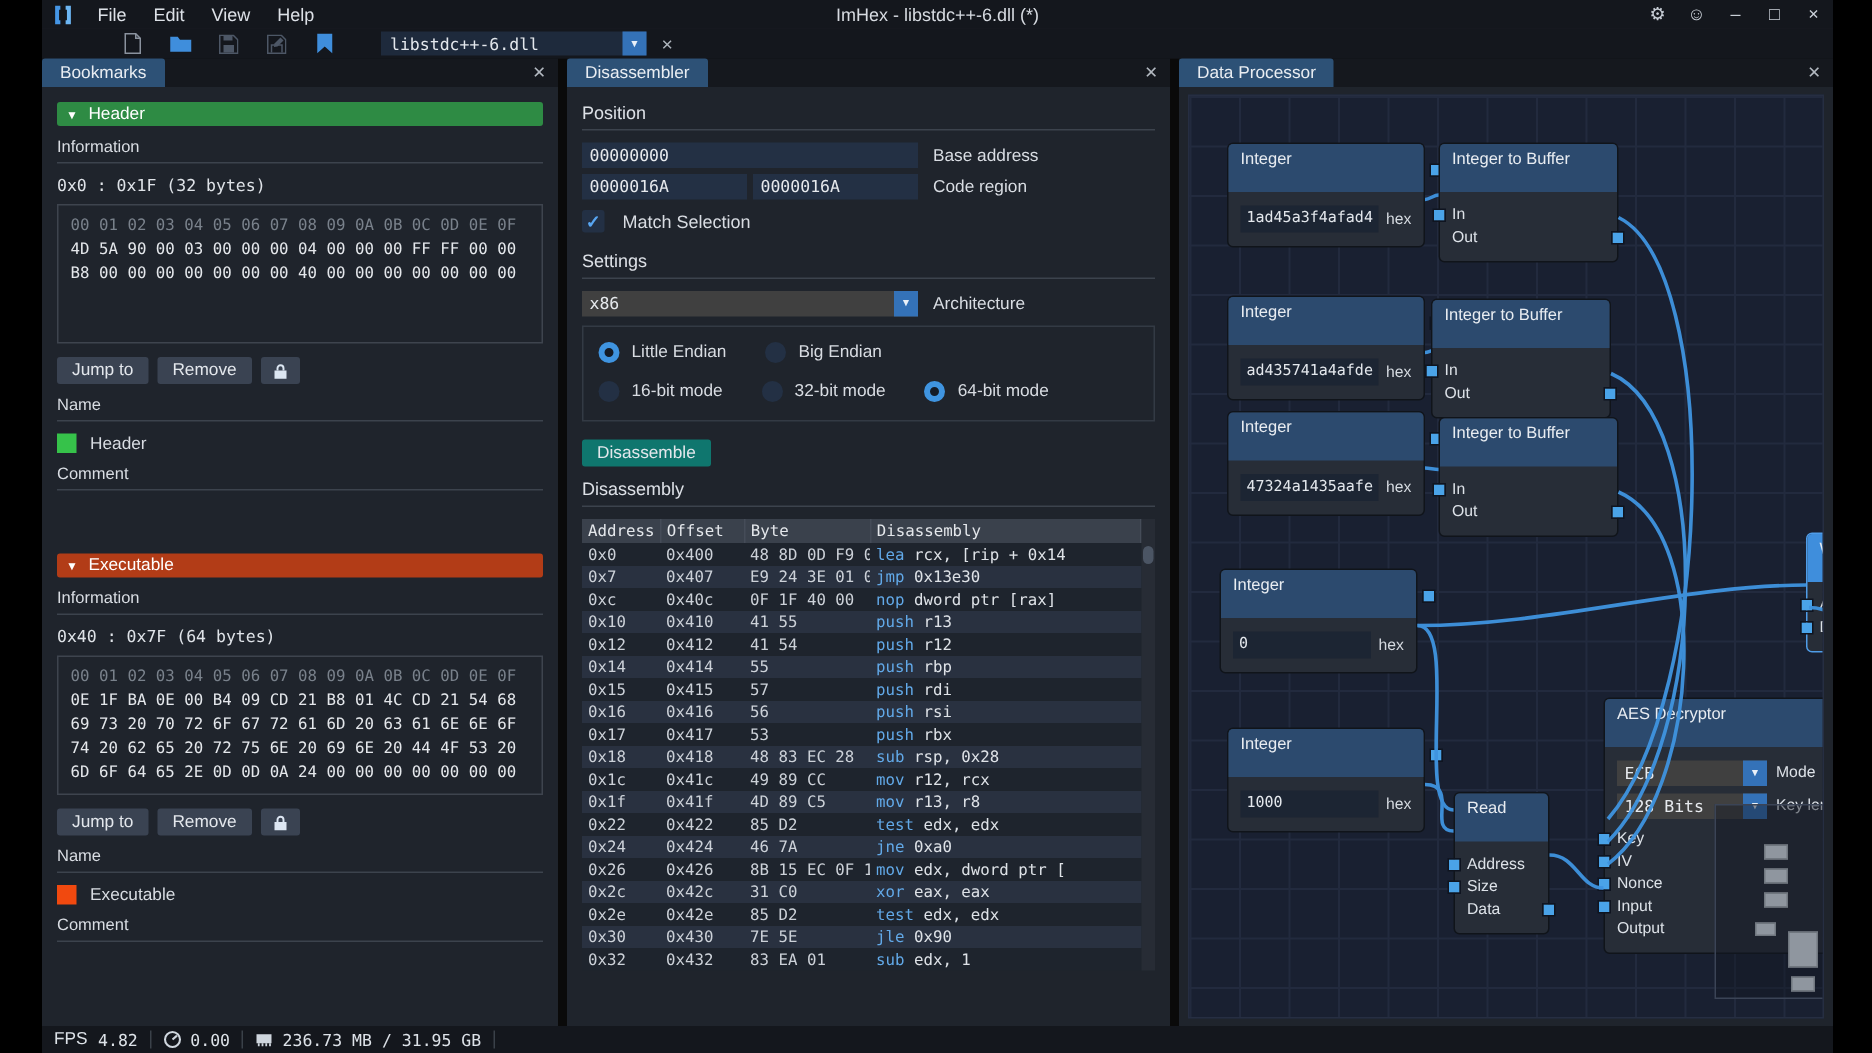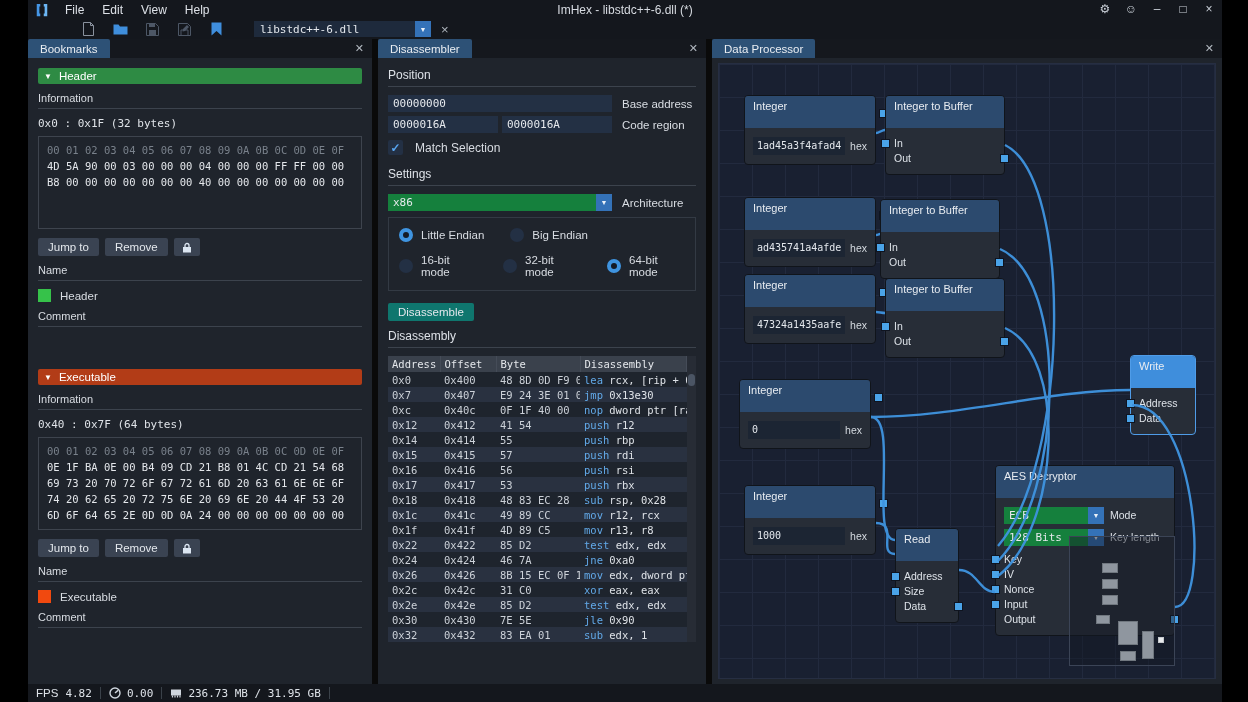--- a/index.html
+++ b/index.html
@@ -22,21 +22,21 @@
   .tool { width:16px; height:16px; margin-right:16px; display:inline-flex; align-items:center; justify-content:center; }
   .file-select { width:177px; height:16px; background:#1e2a3c; margin-left:14px; display:flex; align-items:center; }
   .fs-text { flex:1; font-size:11px; color:#e3e7ec; padding-left:6px; white-space:nowrap; overflow:hidden; }
   .combo-arrow { width:16px; height:100%; background:#3472b8; color:#eaf1f9; font-size:7px; display:flex; align-items:center; justify-content:center; flex:0 0 auto; }
   .tb-close { margin-left:10px; color:#aeb5bd; font-size:13px; }
 
   
   .main { flex:1; display:flex; gap:6px; background:#0a0a0a; min-height:0; }
   .panel { display:flex; flex-direction:column; min-height:0;justify-content:flex-end; }
   .panel.bm { width:344px; flex:0 0 auto; }
-  .panel.dis { width:328px; flex:0 0 auto; }
+  .panel.dis { width:402px; flex:0 0 auto; }
   .panel.dp { flex:1; }
   .tabbar { height:19px; background:#15181e; display:flex; align-items:center; flex:0 0 auto; }
   .tab { background:#2d5176; color:#e9edf2; height:19px; display:flex; align-items:center; padding:0 12px; font-size:11.5px; border-radius:2px 2px 0 0; }
   .tab-close { margin-left:auto; padding:0 8px; color:#b2b8c0; font-size:11px; }
   .panel-body { flex:1; background:#1f242c; padding:6px 10px; overflow:hidden; min-height:0; }
 
   .heading { font-size:12px; color:#dde1e7; margin-top:4px; }
   .sep { border-top:1px solid #3c434d; margin:4px 0 8px; }
   .sec-label { font-size:11px; color:#d9dde3; margin-top:8px; }
   .btn { background:#3a4352; border:none; color:#e3e7ec; font-size:11.5px; font-family:"Liberation Sans",sans-serif; padding:3px 10px; border-radius:2px; }
@@ -53,21 +53,21 @@
   .nameline { display:flex; align-items:center; margin:6px 0 4px; font-size:11.5px; }
   .swatch { width:13px; height:13px; margin-right:9px; flex:0 0 auto; }
   .bm-gap { height:30px; }
 
   
   .frow { display:flex; align-items:center; margin-bottom:4px; gap:4px; }
   .input { background:#233044; height:17px; line-height:17px; font-size:11px; color:#e6e9ed; padding-left:5px; white-space:nowrap; overflow:hidden; }
   .flabel { font-size:11.5px; margin-left:6px; color:#d9dde3; }
   .checkbox { width:15px; height:15px; background:#233044; border-radius:2px; display:inline-flex; align-items:center; justify-content:center; margin-right:8px; flex:0 0 auto; }
   .check { color:#58a6f2; font-size:12px; font-weight:bold; line-height:1; }
-  .combo { height:17px; background:#15803d; display:flex; align-items:center; }
+  .combo { height:17px; background:#404040; display:flex; align-items:center; }
   .combo-text { flex:1; font-size:11px; color:#e6e9ed; padding-left:5px; }
   .radio-box { border:1px solid #333a44; padding:10px 10px 12px; margin:6px 0 12px; }
   .radio-row { display:flex; gap:26px; }
   .radio-row + .radio-row { margin-top:12px; }
   .radio { display:flex; align-items:center; gap:8px; font-size:11.5px; }
   .rdot { width:14px; height:14px; border-radius:50%; background:#233044; flex:0 0 auto; }
   .radio.selected .rdot { background:#141b26; border:4px solid #3f94e0; }
   .dis-btn-row { margin:2px 0 8px; }
   .table-wrap { position:relative; margin-top:2px; }
   .dtable { border-collapse:collapse; width:calc(100% - 9px); font-family:"DejaVu Sans Mono",monospace; font-size:10.5px; table-layout:fixed; }
@@ -372,20 +372,26 @@
     <td><span class="mn">jmp</span> <span class="opnd">0x13e30</span></td>
   </tr>
 
   <tr>
     <td>0xc</td>
     <td>0x40c</td>
     <td>0F 1F 40 00</td>
     <td><span class="mn">nop</span> <span class="opnd">dword ptr [rax]</span></td>
   </tr>
 
+  <tr>
+    <td>0x10</td>
+    <td>0x410</td>
+    <td>41 55</td>
+    <td><span class="mn">push</span> <span class="opnd">r13</span></td>
+  </tr>
 
   <tr>
     <td>0x12</td>
     <td>0x412</td>
     <td>41 54</td>
     <td><span class="mn">push</span> <span class="opnd">r12</span></td>
   </tr>
 
   <tr>
     <td>0x14</td>

